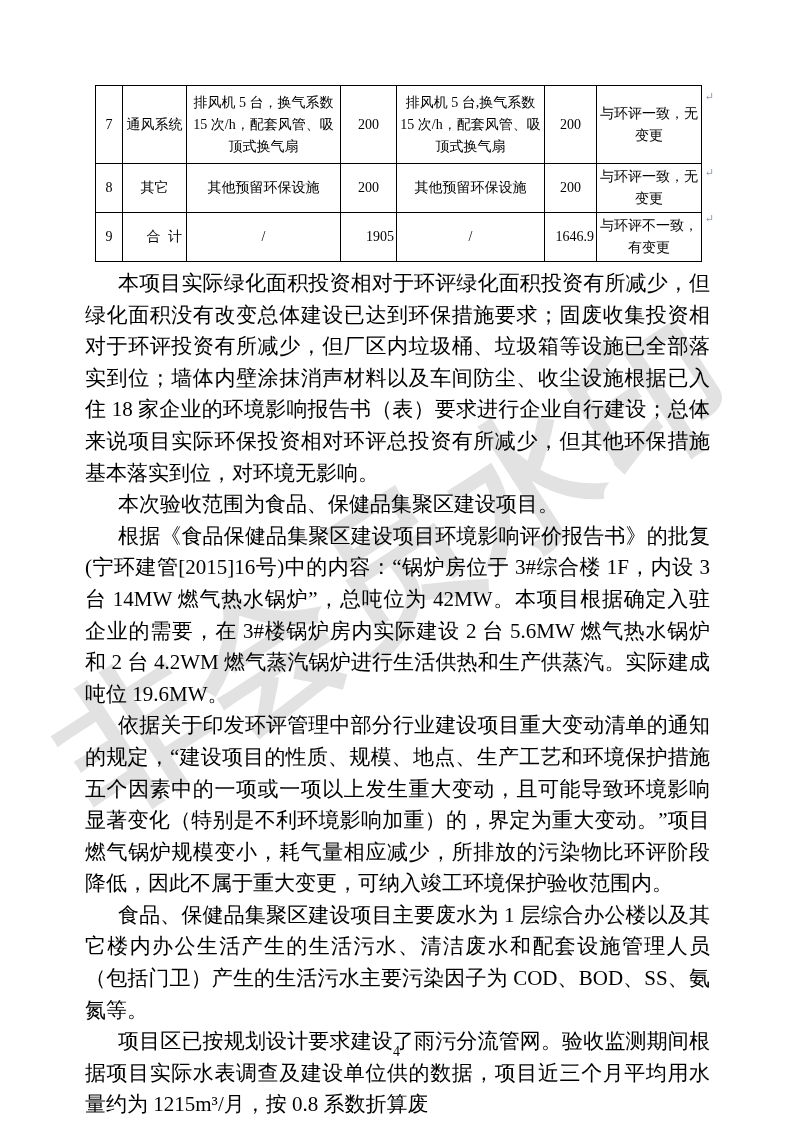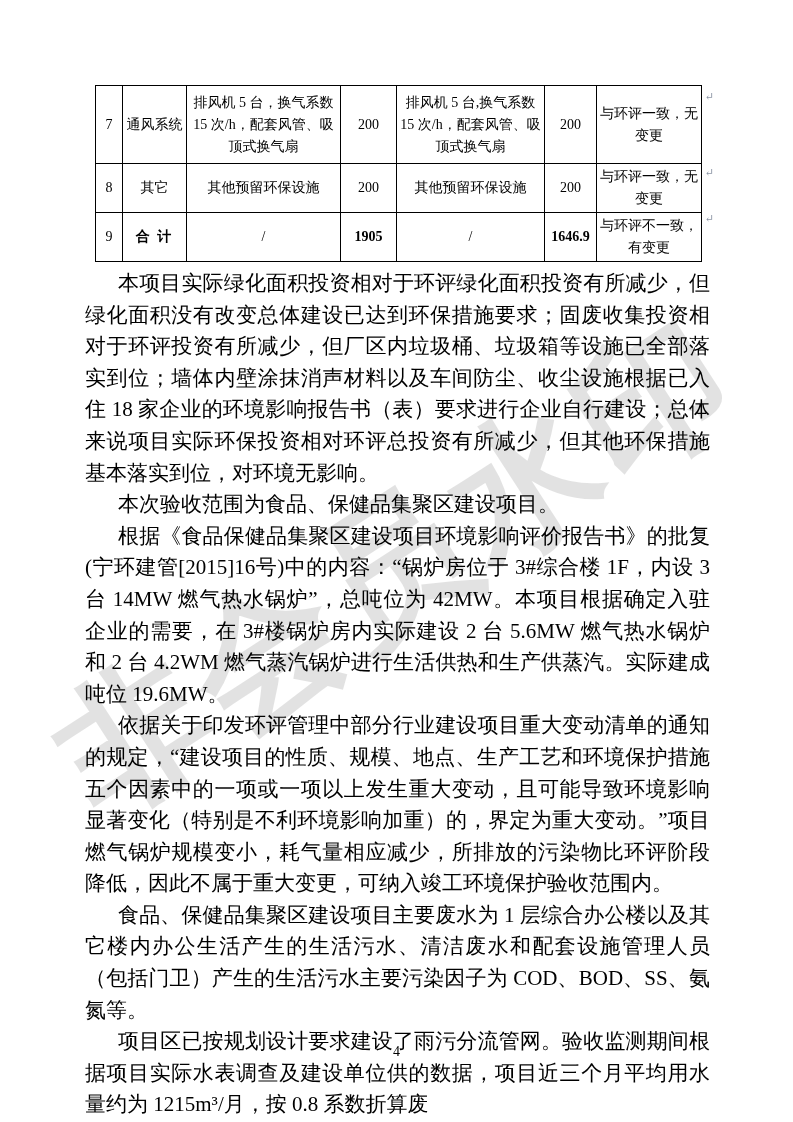--- a/index.html
+++ b/index.html
@@ -39,21 +39,21 @@
   }
   table.epi td {
     border:1px solid #000;
     text-align:center;
     vertical-align:middle;
     font-size:14px;
     line-height:22px;
     padding:2px 2px;
     overflow:hidden;
   }
-  table.epi .bold { font-weight:bold; }
+  table.epi .bold { font-weight:normal;text-align:right; }
   table.epi .name-sp { letter-spacing:2px; }
   .rowmark {
     position:absolute;
     left:610px;
     font-size:11px;
     color:#8d96a6;
     line-height:11px;
   }
   .doc {
     margin-top:6px;

